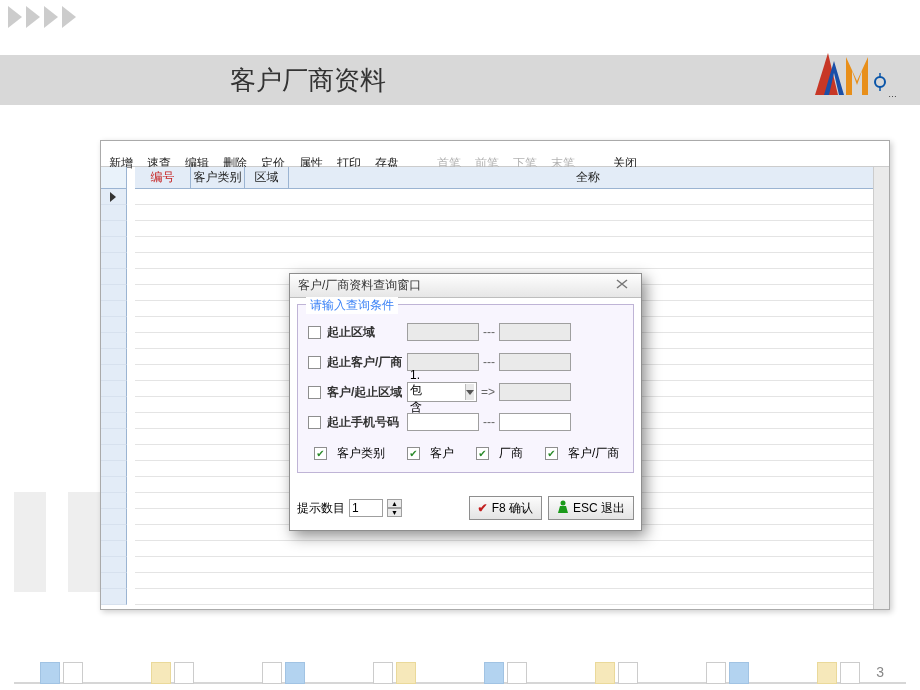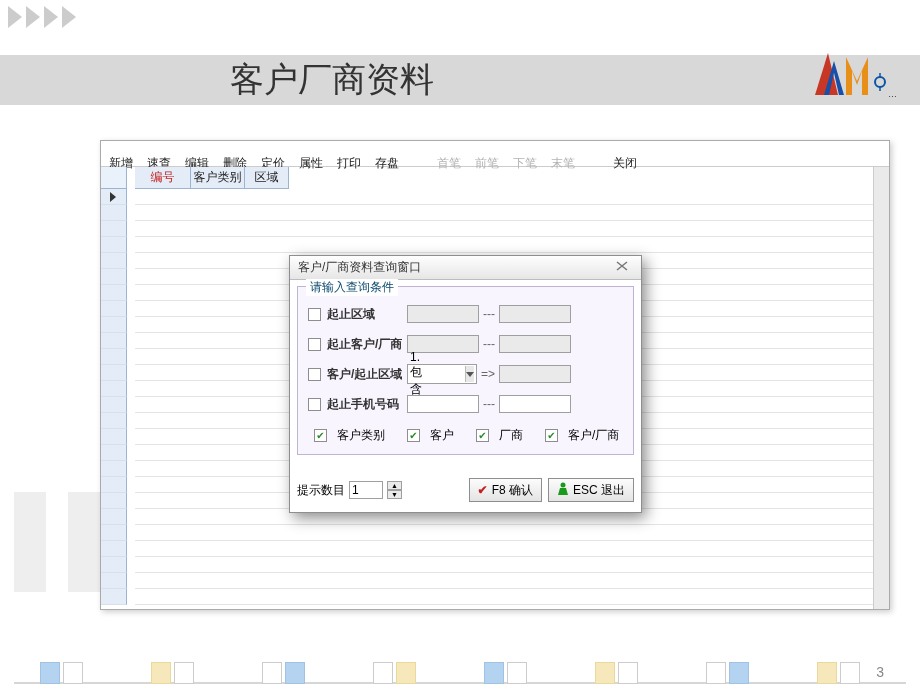--- a/index.html
+++ b/index.html
@@ -31,21 +31,21 @@
   position: absolute;
   top: 55px;
   left: 0;
   width: 100%;
   height: 50px;
   background: #d8d8d8;
   display: flex;
   align-items: center;
 }
 .header-title {
-  font-size: 34px;
+  font-size: 26px;
   font-weight: normal;
   color: #333;
   margin-left: 230px;
 }
 .header-logo {
   position: absolute;
   right: 18px;
   top: -10px;
 }
 
@@ -138,21 +138,21 @@
   top: 26px;
   width: 16px;
   bottom: 0;
   background: #eaeaea;
   border-left: 1px solid #ccc;
 }
 
 
 .dialog {
   position: absolute;
-  top: 255px;
+  top: 273px;
   left: 289px;
   width: 353px;
   background: #fff;
   border: 1px solid #8e8e8e;
   box-shadow: 4px 5px 14px rgba(0,0,0,.45);
 }
 .dialog-titlebar {
   height: 24px;
   display: flex;
   align-items: center;
@@ -182,21 +182,21 @@
   background: #f8f5fe;
   padding: 14px 10px 10px 10px;
   position: relative;
 }
 .groupbox .legend {
   position: absolute;
   top: -8px;
   left: 8px;
   background: #fff;
   padding: 0 4px;
-  color: #0c4a6e;
+  color: #3b82f6;
   font-size: 12px;
 }
 .field-row {
   display: flex;
   align-items: center;
   height: 26px;
   margin-bottom: 4px;
 }
 .chk {
   width: 13px;
@@ -434,20 +434,21 @@
       <div class="rowhdr"></div>
       <div class="rowhdr"></div>
       <div class="rowhdr"></div>
       <div class="rowhdr"></div>
     </div>
     <div class="grid-body">
       <div class="colhdrs">
         <div class="colhdr first-col" style="width:56px">编号</div>
         <div class="colhdr" style="width:54px">客户类别</div>
         <div class="colhdr" style="width:44px">区域</div>
+        <div class="colhdr" style="flex:1">全称</div>
       </div>
       <div class="grid-rows">
         <div class="grid-row"></div>
         <div class="grid-row"></div>
         <div class="grid-row"></div>
         <div class="grid-row"></div>
         <div class="grid-row"></div>
         <div class="grid-row"></div>
         <div class="grid-row"></div>
         <div class="grid-row"></div>

